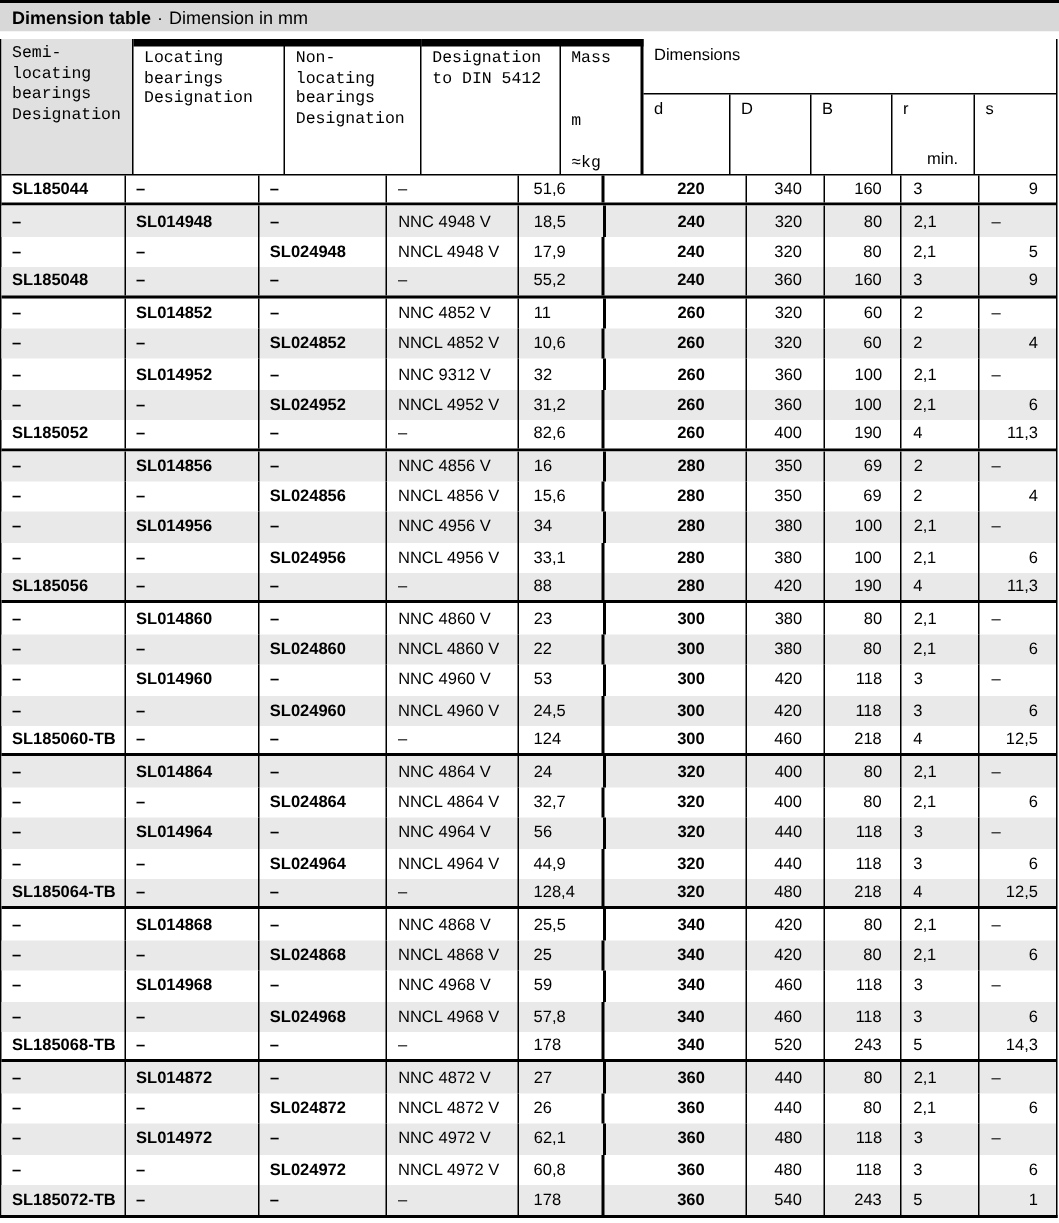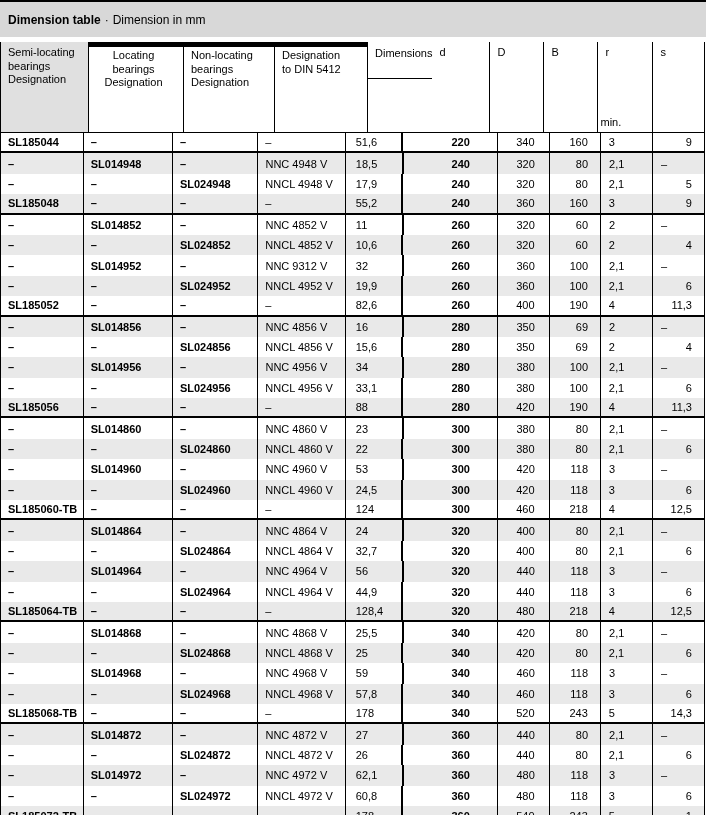--- a/index.html
+++ b/index.html
@@ -1,49 +1,49 @@
 <!DOCTYPE html>
 <html><head>
 <meta charset="utf-8">
 <style>
   * { margin:0; padding:0; box-sizing:border-box; }
   html,body { width:706px; height:815px; background:#fff; }
   body { font-family:"Liberation Sans", sans-serif; color:#000; font-size:11px; }
 
   .titlebar {
-    width:706px; height:37px; background:#d8d8d8; border-top:2px solid #000;
+    width:706px; height:21px; background:#d8d8d8; border-top:2px solid #000;
     display:flex; align-items:center; padding-left:8px; font-size:12px;
   }
   .titlebar .t-bold { font-weight:bold; }
   .titlebar .t-sep { padding:0 4px; }
   .gap { height:5px; background:#fff; }
 
   .tbl {
     width:705px; border-left:1px solid #000; border-right:1px solid #000;
     border-bottom:2px solid #000;
   }
 
   
   .hdr { display:flex; height:91px; border-bottom:1px solid #000; }
-  .hc { border-right:1px solid #000; padding:4px 12px 0 7px; line-height:13.5px; }
+  .hc { border-right:1px solid #000; padding:4px 12px 0 7px; line-height:13.5px;font-family:Liberation Mono, monospace; }
   .hc.bar { border-top:5px solid #000; padding-top:2px; }
   .hc0 { width:88px; background:#e0e0e0; }
-  .hc1 { width:95px;text-align:center; }
+  .hc1 { width:115px; }
   .hc2 { width:91px; }
   .hc3 { width:93px; }
   .hc4 { width:61px; border-right:2px solid #000; position:relative; }
   .hc4 .mass-m  { position:absolute; left:7px; top:44px; }
   .hc4 .mass-kg { position:absolute; left:7px; top:72px; }
-  .dims-group { width:275px; display:flex; flex-direction:row; }
+  .dims-group { width:275px; display:flex; flex-direction:column; }
   .dims-label { height:37px; border-bottom:1px solid #000; padding:5px 0 0 7px; }
   .dims-sub { flex:1; display:flex; }
   .ds { border-right:1px solid #000; padding:4px 0 0 7px; position:relative; }
   .ds-d { width:58px; } .ds-D { width:54px; } .ds-B { width:54px; }
   .ds-r { width:55px; } .ds-s { width:54px; border-right:none; }
-  .ds-r .r-min { position:absolute; left:2px; bottom:4px;text-align:right; }
+  .ds-r .r-min { position:absolute; left:23px; bottom:4px;text-align:right; }
 
   
   #rows .row { display:flex; height:20.4px; }
   #rows .row.alt { background:#e9e9e9; }
   #rows .row.group-end { border-bottom:2px solid #000; }
   .c { height:100%; display:flex; align-items:center; border-right:1px solid #000;
        white-space:nowrap; overflow:hidden; }
   .c0 { width:88px; font-weight:bold; padding-left:7px; }
   .c1 { width:95px; font-weight:bold; padding-left:7px; }
   .c2 { width:91px; font-weight:bold; padding-left:7px; }
@@ -82,20 +82,25 @@
     </div>
     <div class="hc bar hc2">
       <div>Non-locating</div>
       <div>bearings</div>
       <div>Designation</div>
     </div>
     <div class="hc bar hc3">
       <div>Designation</div>
       <div>to DIN 5412</div>
     </div>
+    <div class="hc bar hc4">
+      <div>Mass</div>
+      <span class="mass-m">m</span>
+      <span class="mass-kg">≈kg</span>
+    </div>
     <div class="dims-group">
       <div class="dims-label">Dimensions</div>
       <div class="dims-sub">
         <div class="ds ds-d">d</div>
         <div class="ds ds-D">D</div>
         <div class="ds ds-B">B</div>
         <div class="ds ds-r">
           <span>r</span>
           <span class="r-min">min.</span>
         </div>
@@ -187,21 +192,21 @@
         <div class="c c6">360</div>
         <div class="c c7">100</div>
         <div class="c c8">2,1</div>
         <div class="c c9 dash">–</div>
       </div>
       <div class="row alt">
         <div class="c c0">–</div>
         <div class="c c1">–</div>
         <div class="c c2">SL024952</div>
         <div class="c c3">NNCL 4952 V</div>
-        <div class="c c4">19,9</div>
+        <div class="c c4">31,2</div>
         <div class="c c5">260</div>
         <div class="c c6">360</div>
         <div class="c c7">100</div>
         <div class="c c8">2,1</div>
         <div class="c c9">6</div>
       </div>
       <div class="row group-end">
         <div class="c c0">SL185052</div>
         <div class="c c1">–</div>
         <div class="c c2">–</div>

